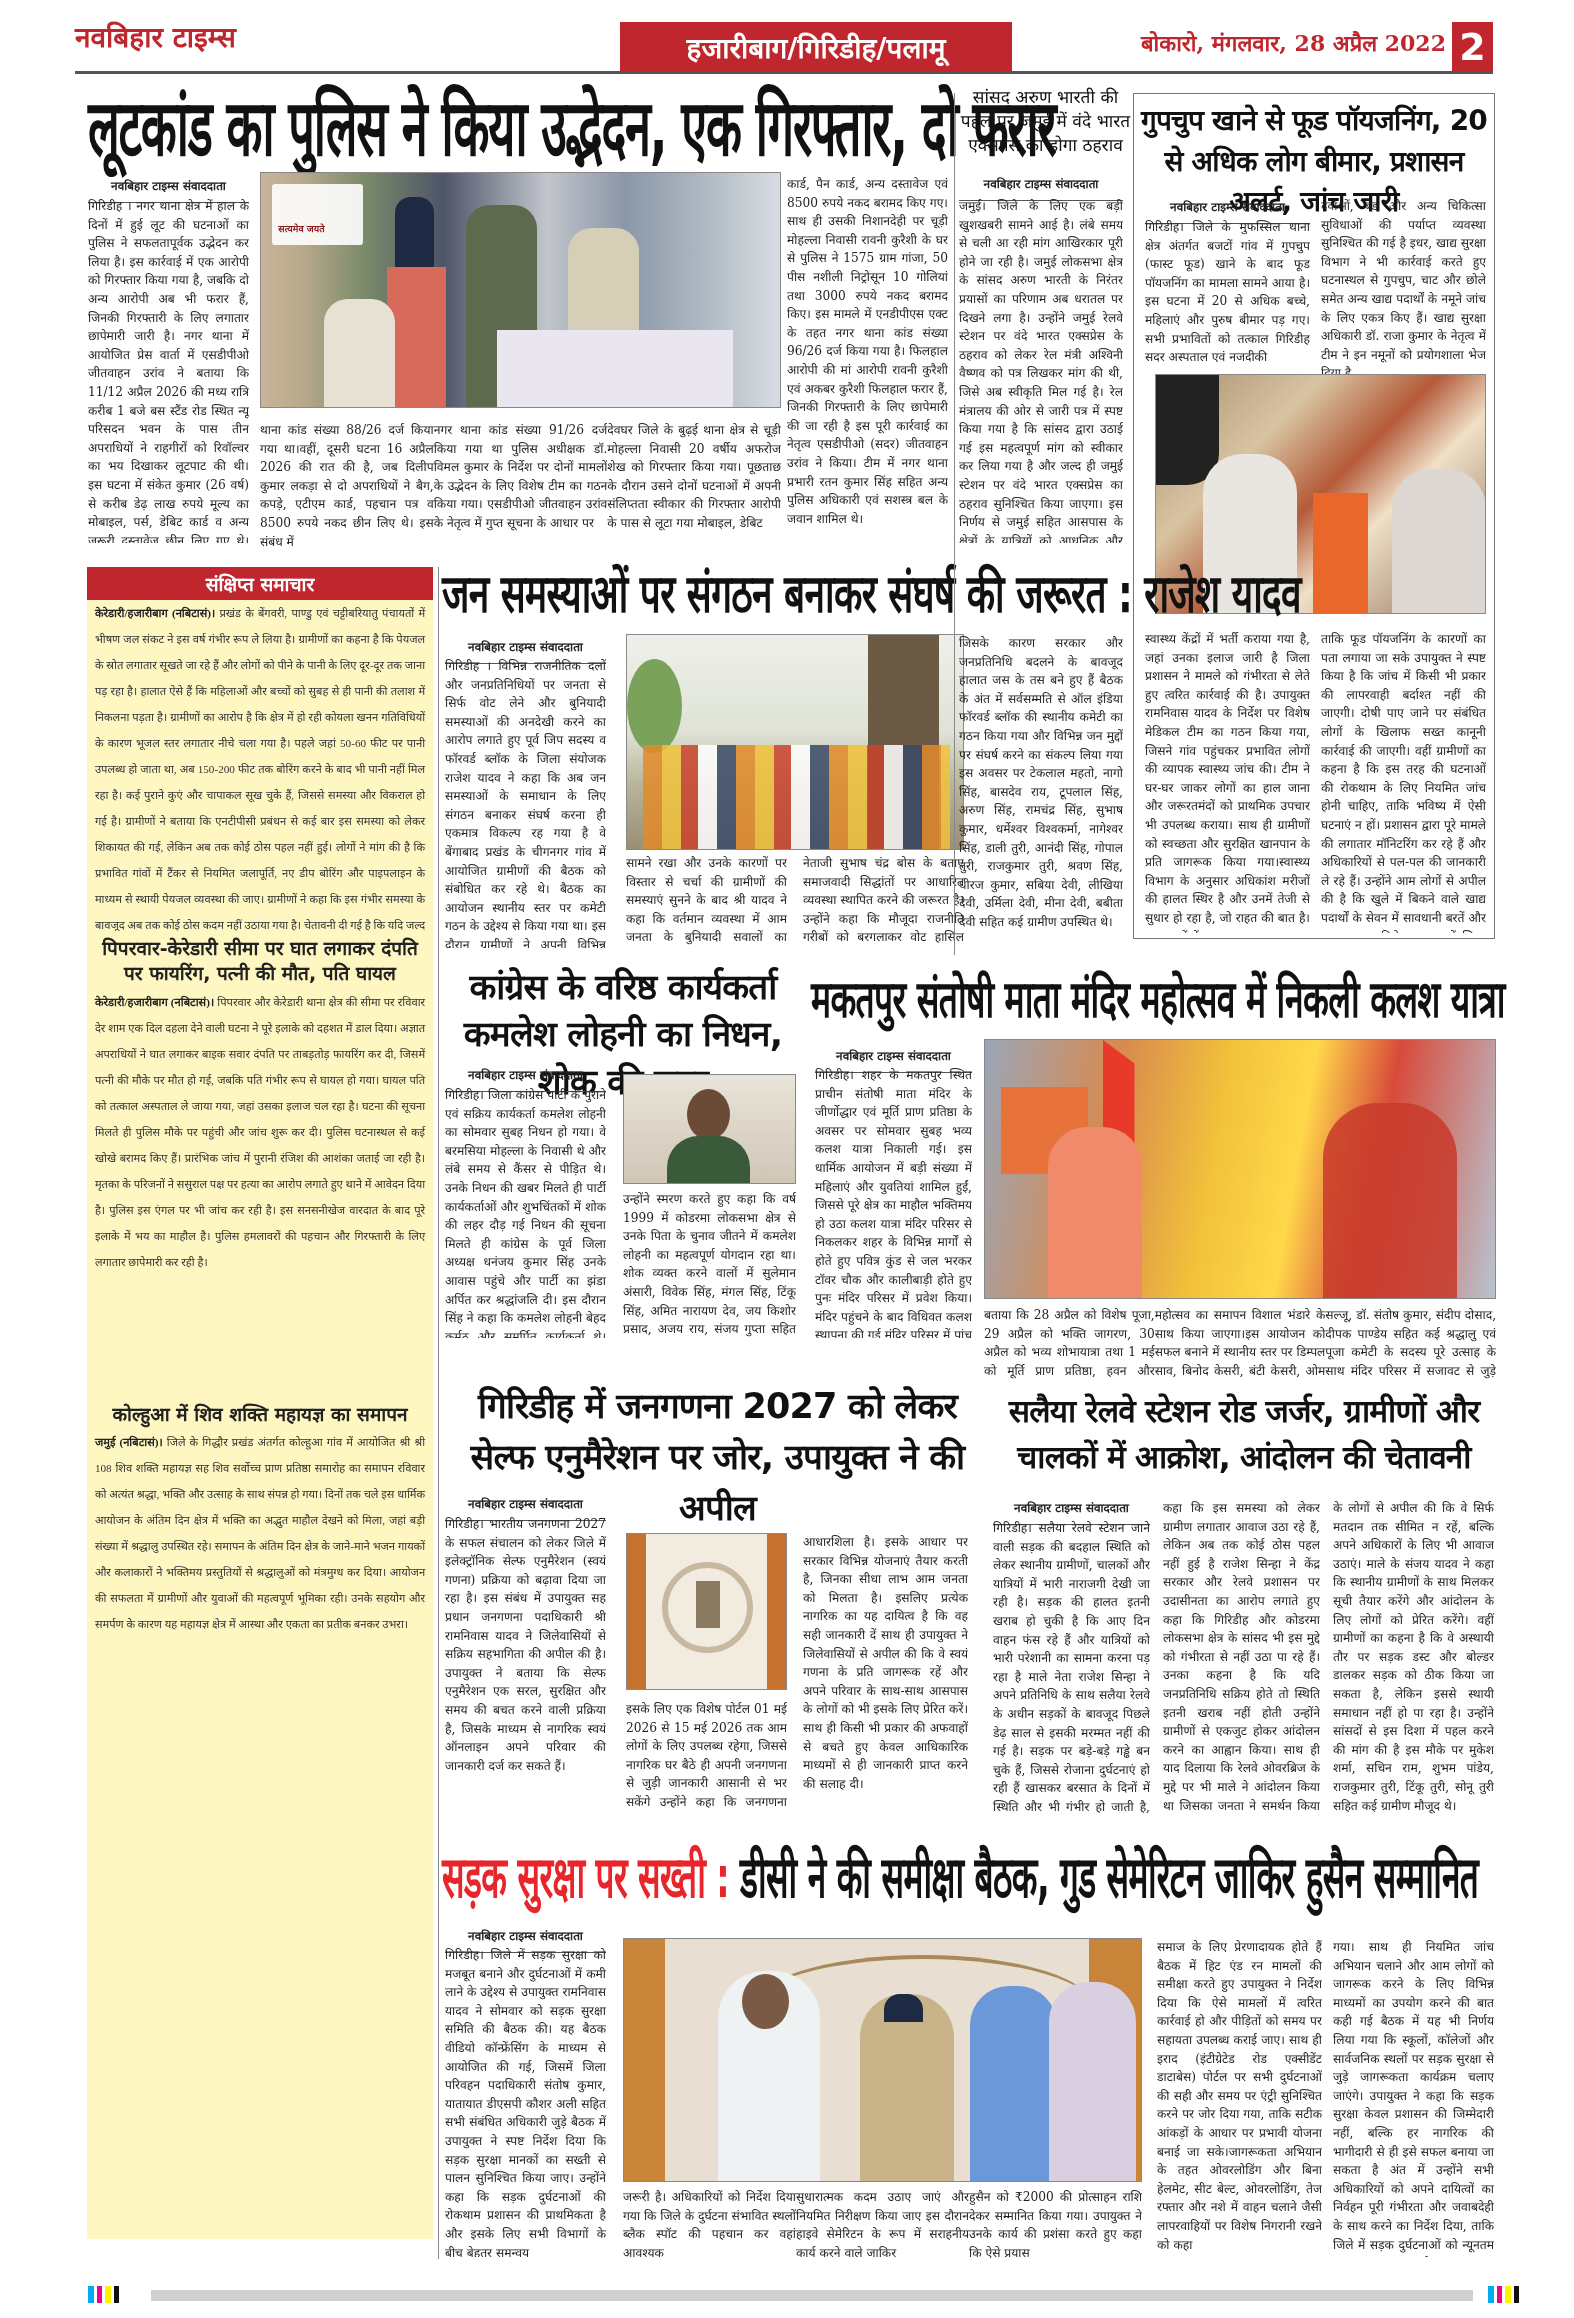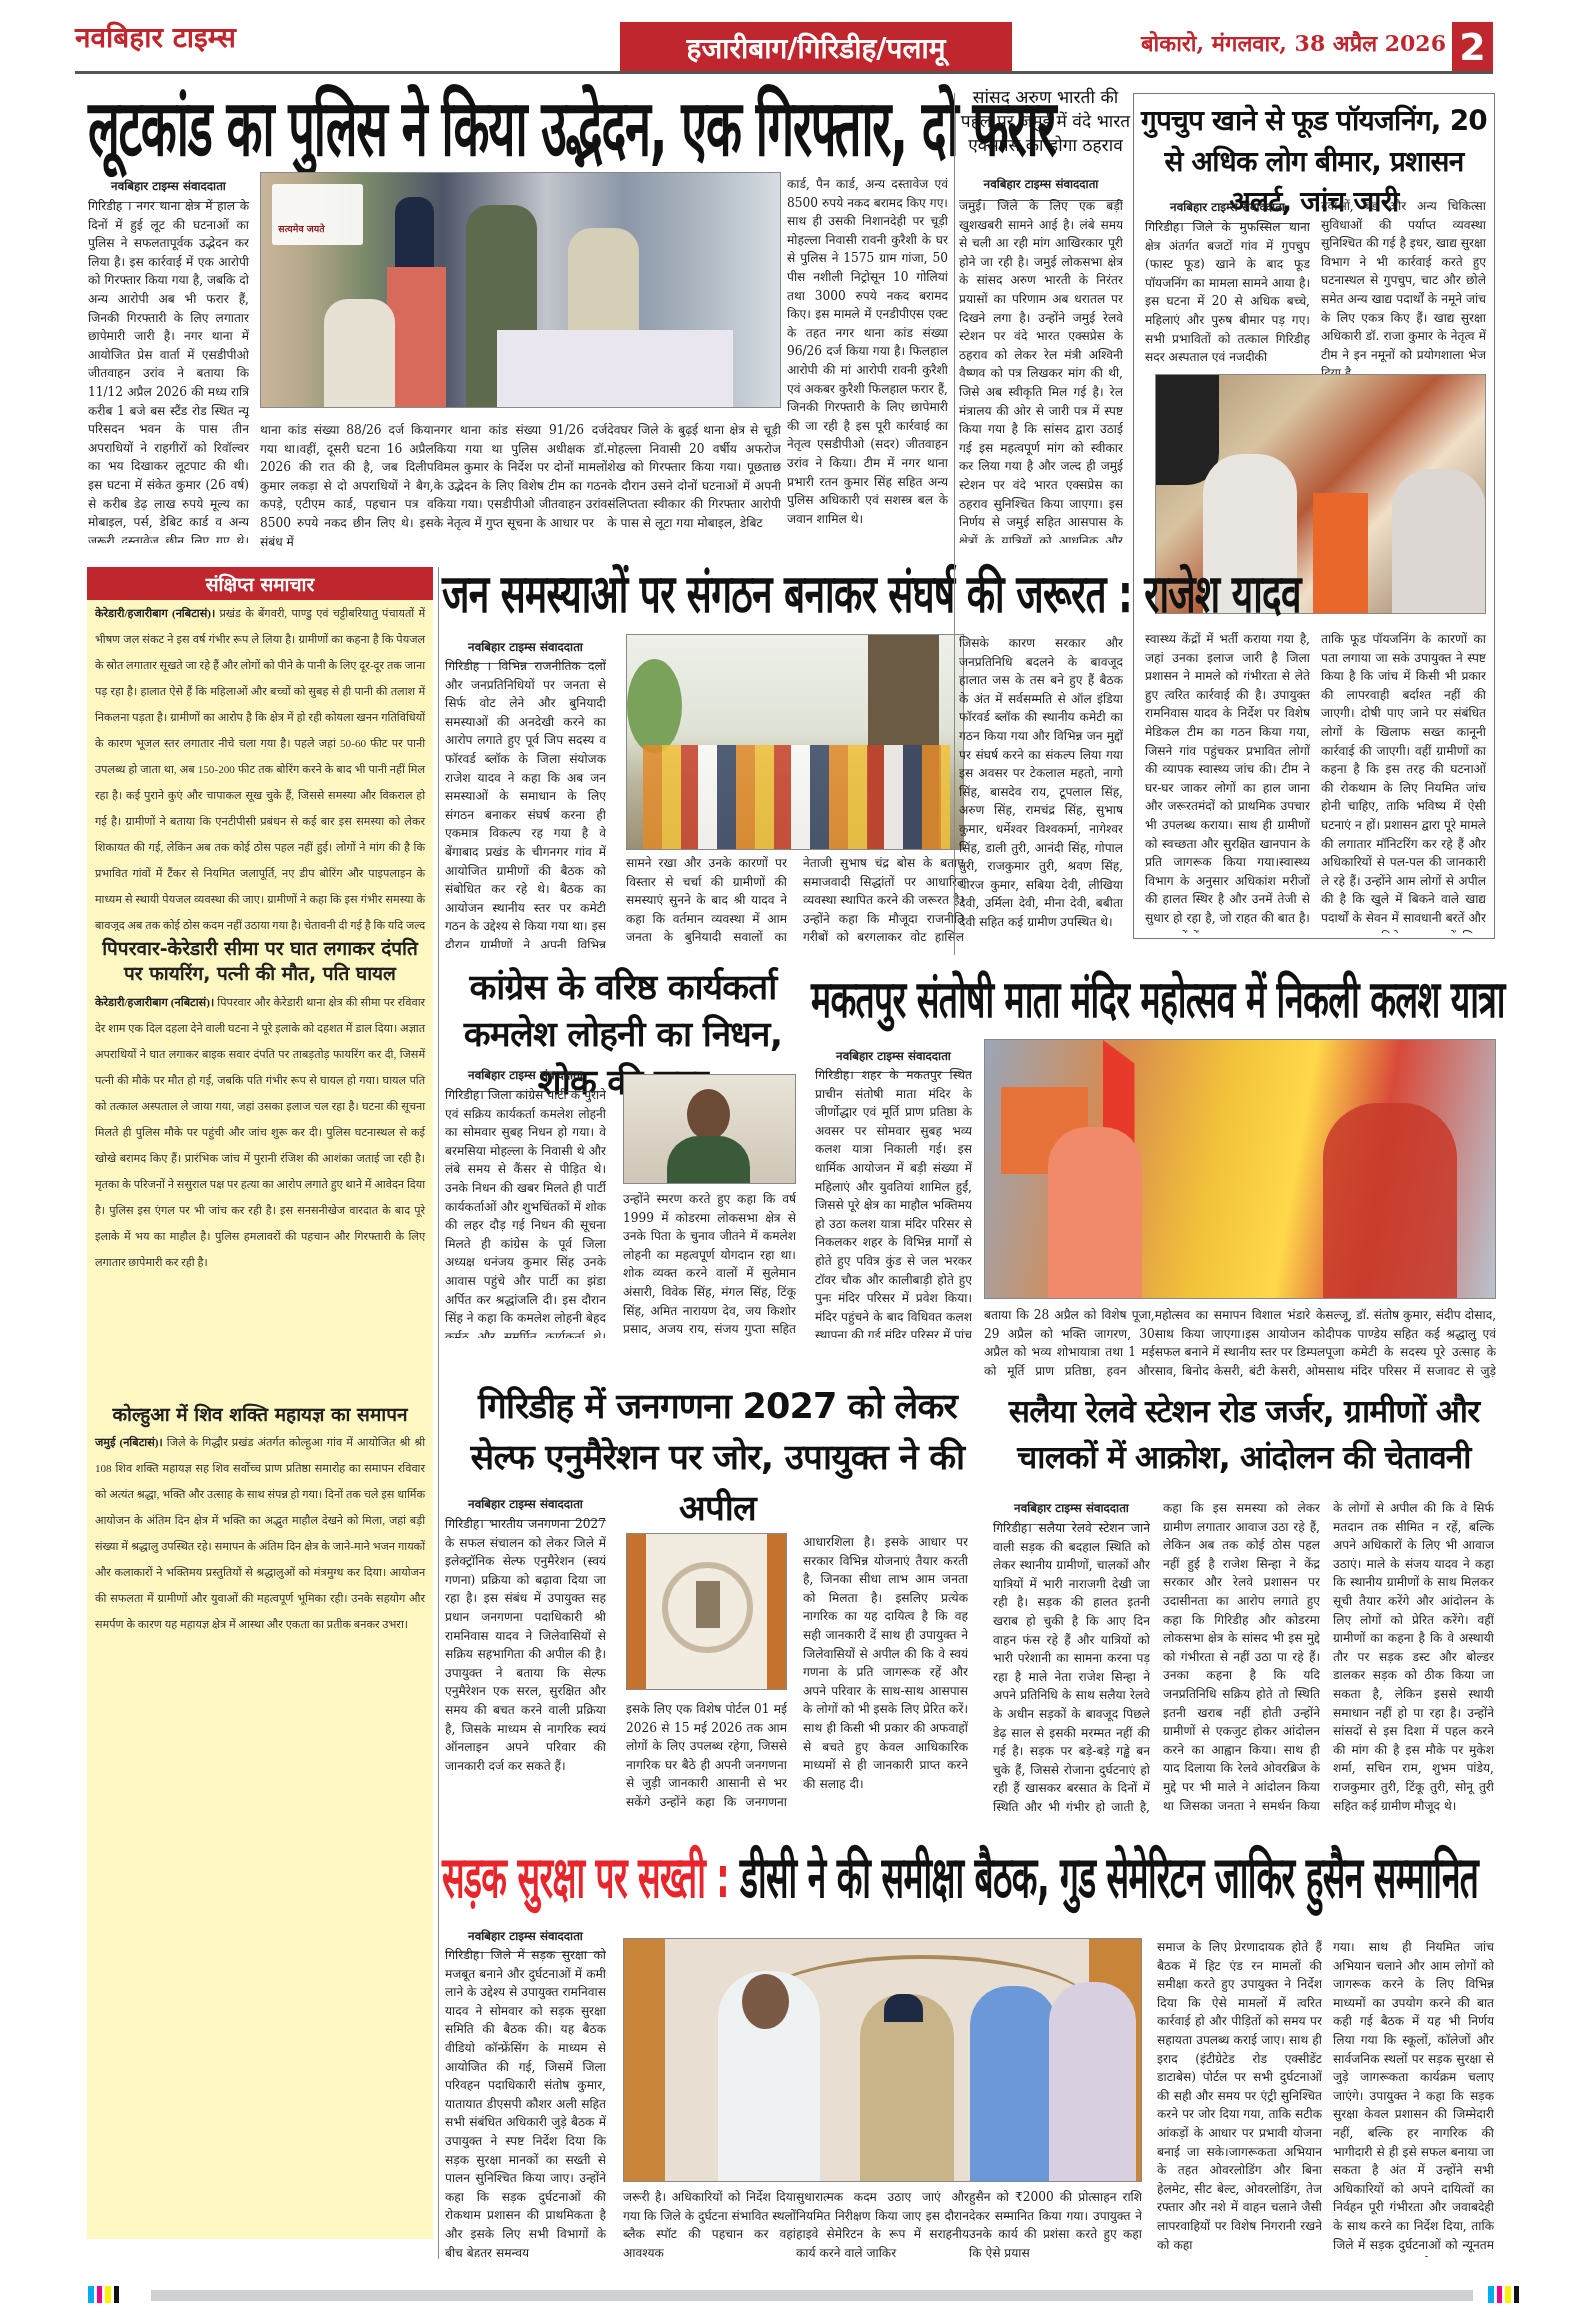--- a/index.html
+++ b/index.html
@@ -34,21 +34,21 @@
 
   
   .reg { top: 2286px; height: 14px; }
   .reg span { display: inline-block; width: 5.5px; height: 17.3px; margin-right: 3.1px; }
 </style>
 </head>
 <body>
 
 <div class="abs brand">नवबिहार टाइम्स</div>
 <div class="abs region">हजारीबाग/गिरिडीह/पलामू</div>
-<div class="abs dateline">बोकारो, मंगलवार, 38 अप्रैल 2026</div>
+<div class="abs dateline">बोकारो, मंगलवार, 28 अप्रैल 2022</div>
 <div class="abs pageno">2</div>
 <div class="abs mast-rule"></div>
 
 <div class="abs hl" style="left:88px; top:85px; width:693px; font-size:60px; white-space:nowrap; transform:scaleX(0.78) scaleY(1.3); letter-spacing:-1.6px;">लूटकांड का पुलिस ने किया उद्भेदन, एक गिरफ्तार, दो फरार</div>
 <div class="abs byline" style="left:88px; top:177px; width:161px;">नवबिहार टाइम्स संवाददाता</div>
 <div class="abs body" style="left:88px; top:197px; width:161px; height:346px;">गिरिडीह । नगर थाना क्षेत्र में हाल के दिनों में हुई लूट की घटनाओं का पुलिस ने सफलतापूर्वक उद्भेदन कर लिया है। इस कार्रवाई में एक आरोपी को गिरफ्तार किया गया है, जबकि दो अन्य आरोपी अब भी फरार हैं, जिनकी गिरफ्तारी के लिए लगातार छापेमारी जारी है। नगर थाना में आयोजित प्रेस वार्ता में एसडीपीओ जीतवाहन उरांव ने बताया कि 11/12 अप्रैल 2026 की मध्य रात्रि करीब 1 बजे बस स्टैंड रोड स्थित न्यू परिसदन भवन के पास तीन अपराधियों ने राहगीरों को रिवॉल्वर का भय दिखाकर लूटपाट की थी। इस घटना में संकेत कुमार (26 वर्ष) से करीब डेढ़ लाख रुपये मूल्य का मोबाइल, पर्स, डेबिट कार्ड व अन्य जरूरी दस्तावेज छीन लिए गए थे। इस मामले में नगर</div>
 <div class="abs photo" style="left:260px; top:172px; width:521px; height:236px; background:linear-gradient(90deg,#c8b59a 0%,#b8a98c 8%,#7a8a6a 20%,#4e5568 35%,#c2c5cc 55%,#8b97a8 70%,#aeb8c2 85%,#d7dde2 100%);">
   <div style="position:absolute;left:11px;top:11px;width:91px;height:61px;background:#fff;border-radius:3.1px;opacity:.9;"></div>
   <div style="position:absolute;left:17.3px;top:49px;font-size:9.4px;color:#8b1c1c;font-weight:bold;">सत्यमेव जयते</div>
   <div style="position:absolute;left:134px;top:23.6px;width:39px;height:118px;background:#1e2a44;border-radius:15.7px 15.7px 0 0;"></div>

